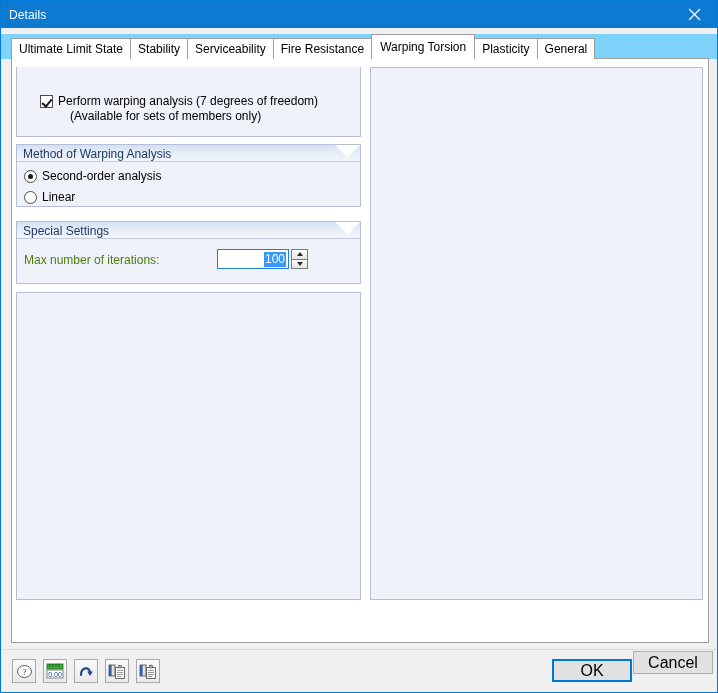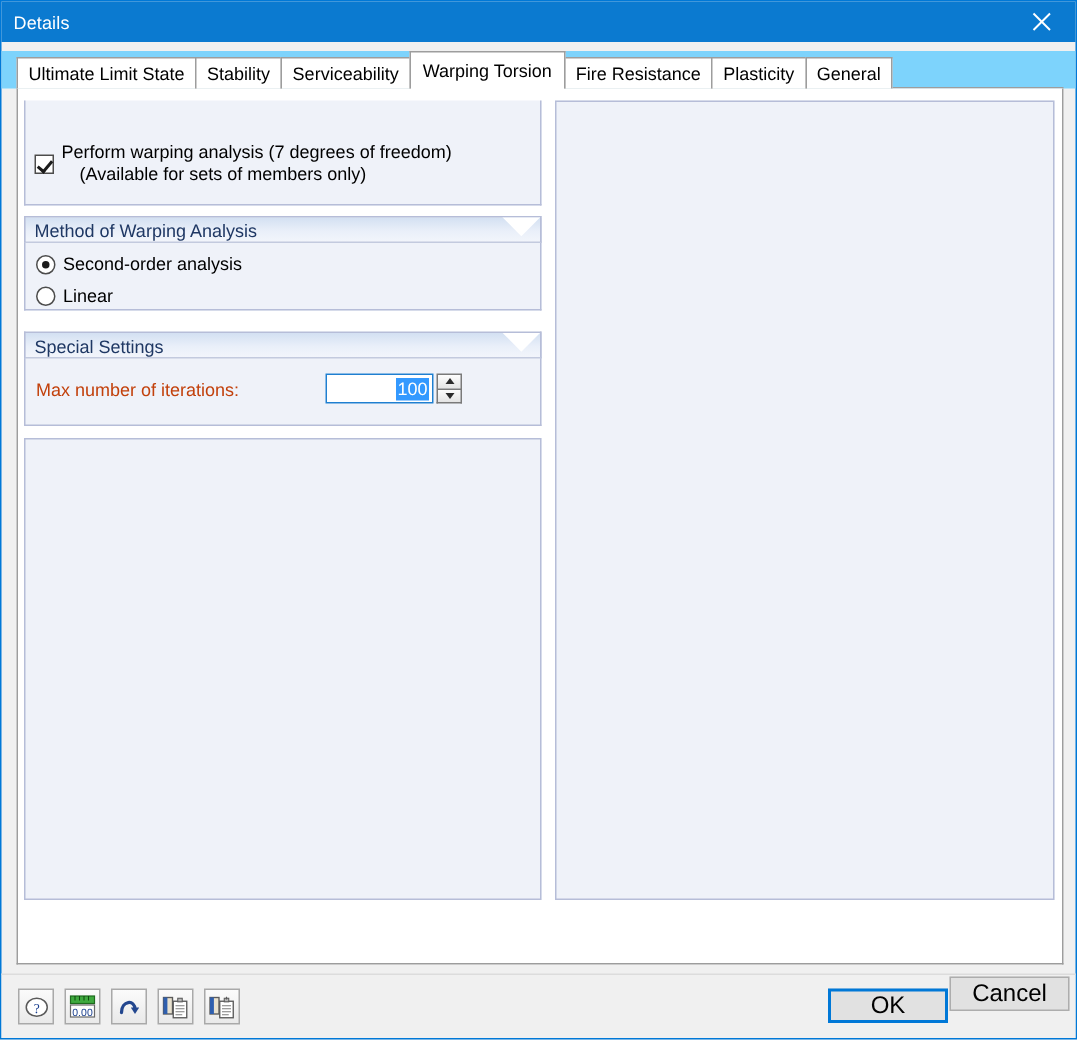--- a/index.html
+++ b/index.html
@@ -238,21 +238,21 @@
     margin-left: 5px;
     font-size: 12px;
     color: #000;
     white-space: nowrap;
   }
 
   
   .plain-label {
     position: absolute;
     font-size: 12px;
-    color: #c2410c;
+    color: #4d7c0f;
     white-space: nowrap;
   }
 
   
   .spin {
     position: absolute;
     display: flex;
     align-items: stretch;
     height: 20px;
   }
@@ -360,32 +360,32 @@
         <line x1="1" y1="1" x2="12" y2="12" stroke="#ffffff" stroke-width="1.3"></line>
         <line x1="12" y1="1" x2="1" y2="12" stroke="#ffffff" stroke-width="1.3"></line>
       </svg>
     </div>
   </div>
 
   <div class="tabstrip">
     <div class="tab">Ultimate Limit State</div>
     <div class="tab">Stability</div>
     <div class="tab">Serviceability</div>
+    <div class="tab">Fire Resistance</div>
     <div class="tab active">Warping Torsion</div>
-    <div class="tab">Fire Resistance</div>
     <div class="tab">Plasticity</div>
     <div class="tab">General</div>
   </div>
 
   <div class="tabpage">
     <div class="content">
 
       <div class="group" style="left:4px; top:8px; width:345px; height:70px;">
         <div class="group-body">
-          <div class="row-check" style="left:6px; top:9px;align-items:center;">
+          <div class="row-check" style="left:23px; top:9px;">
             <div class="cb checked"></div>
             <div class="cb-labels">
               <div>Perform warping analysis (7 degrees of freedom)</div>
               <div class="cb-sub">(Available for sets of members only)</div>
             </div>
           </div>
         </div>
       </div>
 
       <div class="group" style="left:4px; top:86px; width:345px; height:62px;">

